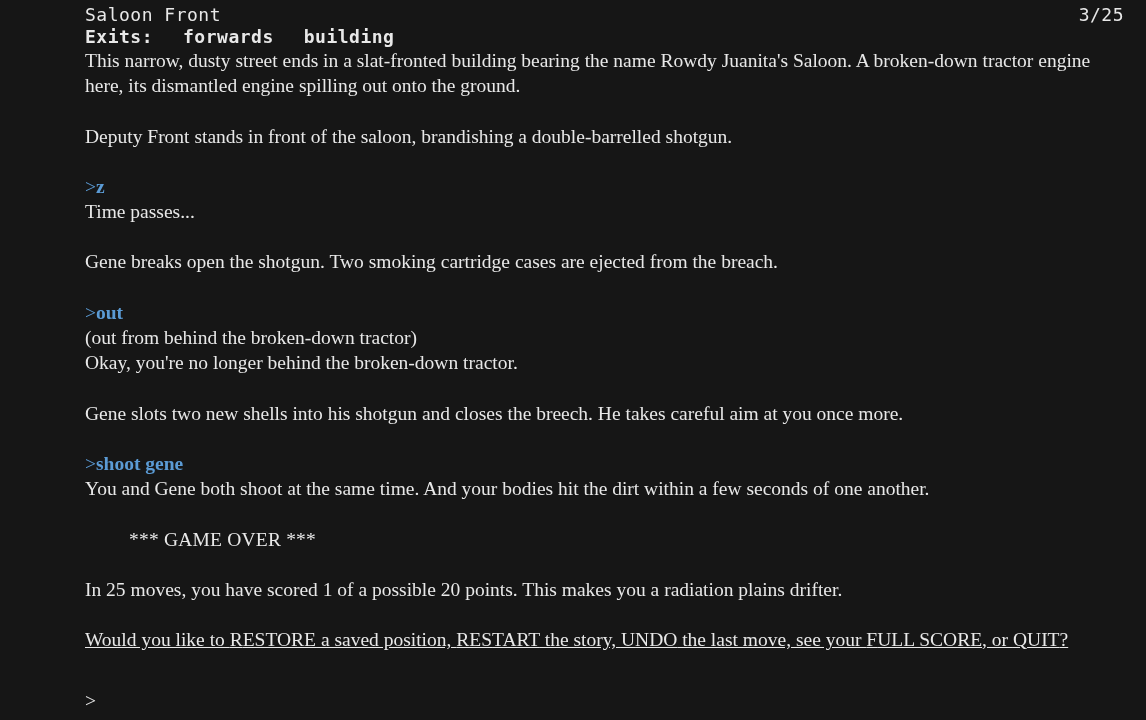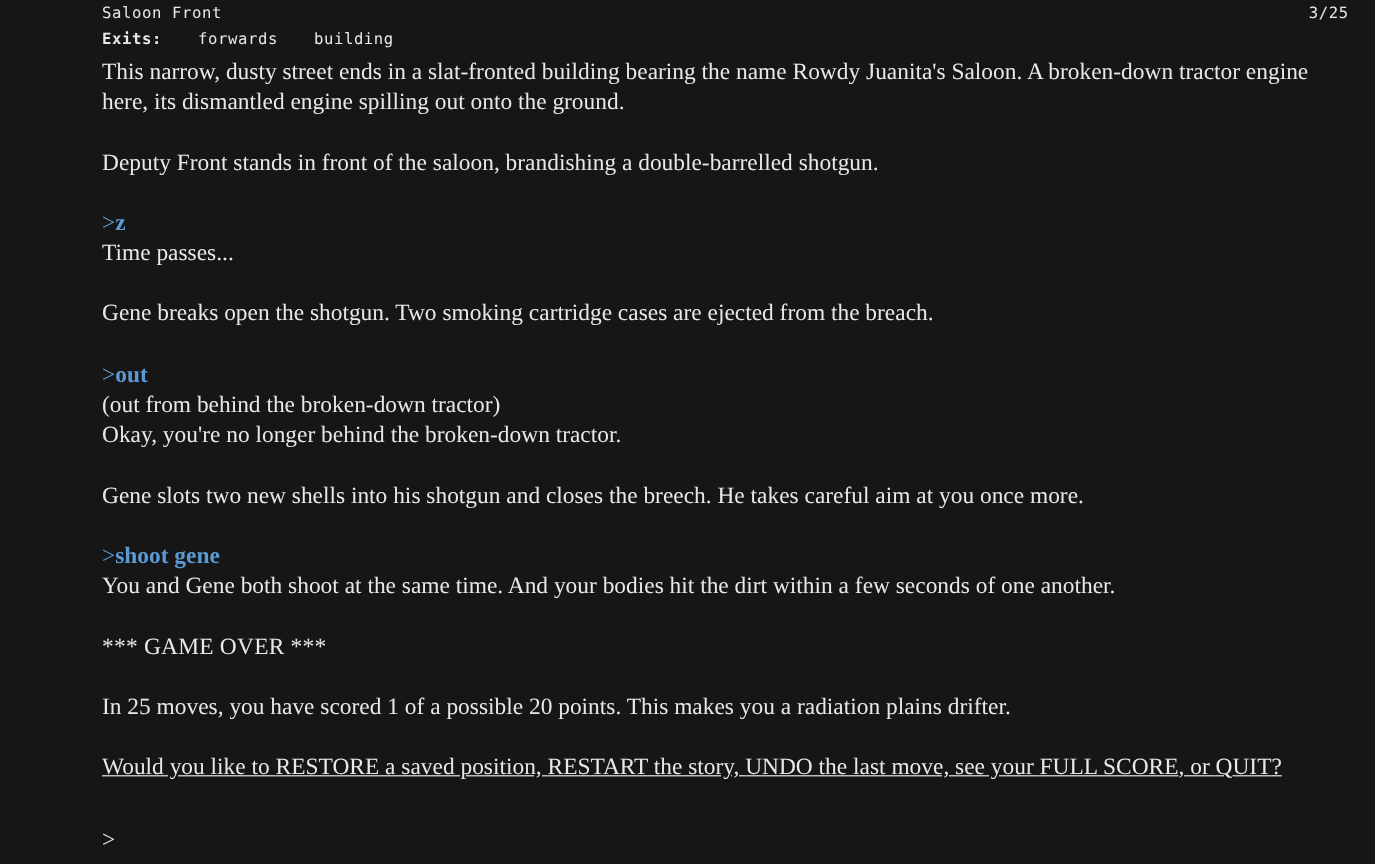--- a/index.html
+++ b/index.html
@@ -22,21 +22,21 @@
     padding: 0;
   }
   
   .statusline {
     position: absolute;
     top: 4px;
     left: 0;
     width: 1146px;
     height: 40px;
     font-family: "DejaVu Sans Mono", monospace;
-    font-size: 13px;
+    font-size: 18px;
     color: #e8e8e8;
   }
   .status-room {
     position: absolute;
     left: 85px;
     top: 0px;
     letter-spacing: 0.5px;
   }
   .status-score {
     position: absolute;
@@ -45,21 +45,21 @@
     letter-spacing: 0.5px;
   }
   .status-exits {
     position: absolute;
     left: 85px;
     top: 22px;
     font-weight: bold;
     letter-spacing: 0.5px;
   }
   .status-exits .exits-label { font-weight: bold; }
-  .status-exits .exit { font-weight: normal; }
+  .status-exits .exit { font-weight: bold; }
   .exit-gap { display: inline-block; width: 30px; }
 
   
   .transcript {
     position: absolute;
     left: 85px;
     top: 48px;
     width: 1035px;
     font-size: 19.5px;
     line-height: 25.3px;
@@ -68,21 +68,21 @@
     margin: 0 0 0 0;
     text-indent: 0;
   }
   .blank { height: 25px; }
   .it { }
   .cmdline {
     color: #5b9bd5;
     font-weight: bold;
   }
   .cmdline .prompt { font-weight: normal; }
-  .gameover { letter-spacing: 0.2px; }
+  .gameover { letter-spacing: 0.2px; margin-left: 44px; }
   .finalprompt {
     font-size: 19.5px;
     text-decoration: underline;
   }
   .bottom-prompt {
     position: absolute;
     left: 85px;
     top: 690px;
     font-size: 19.5px;
     color: #e8e8e8;

